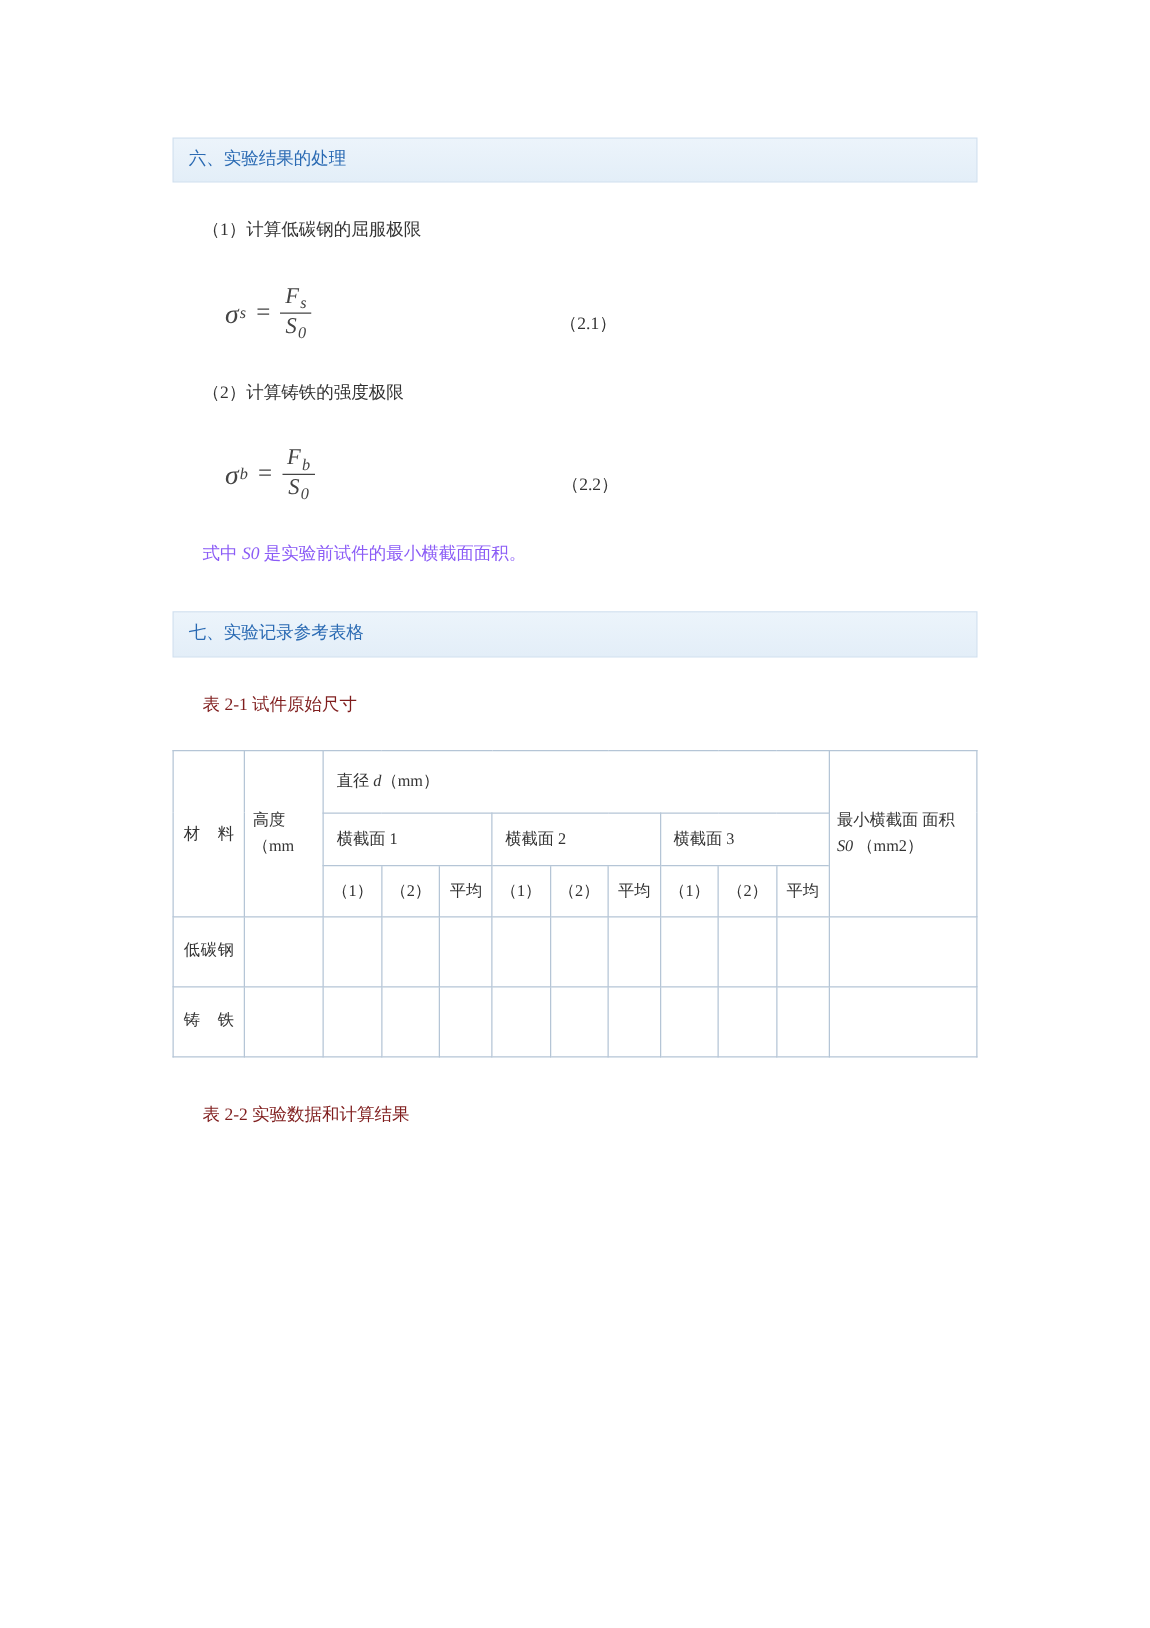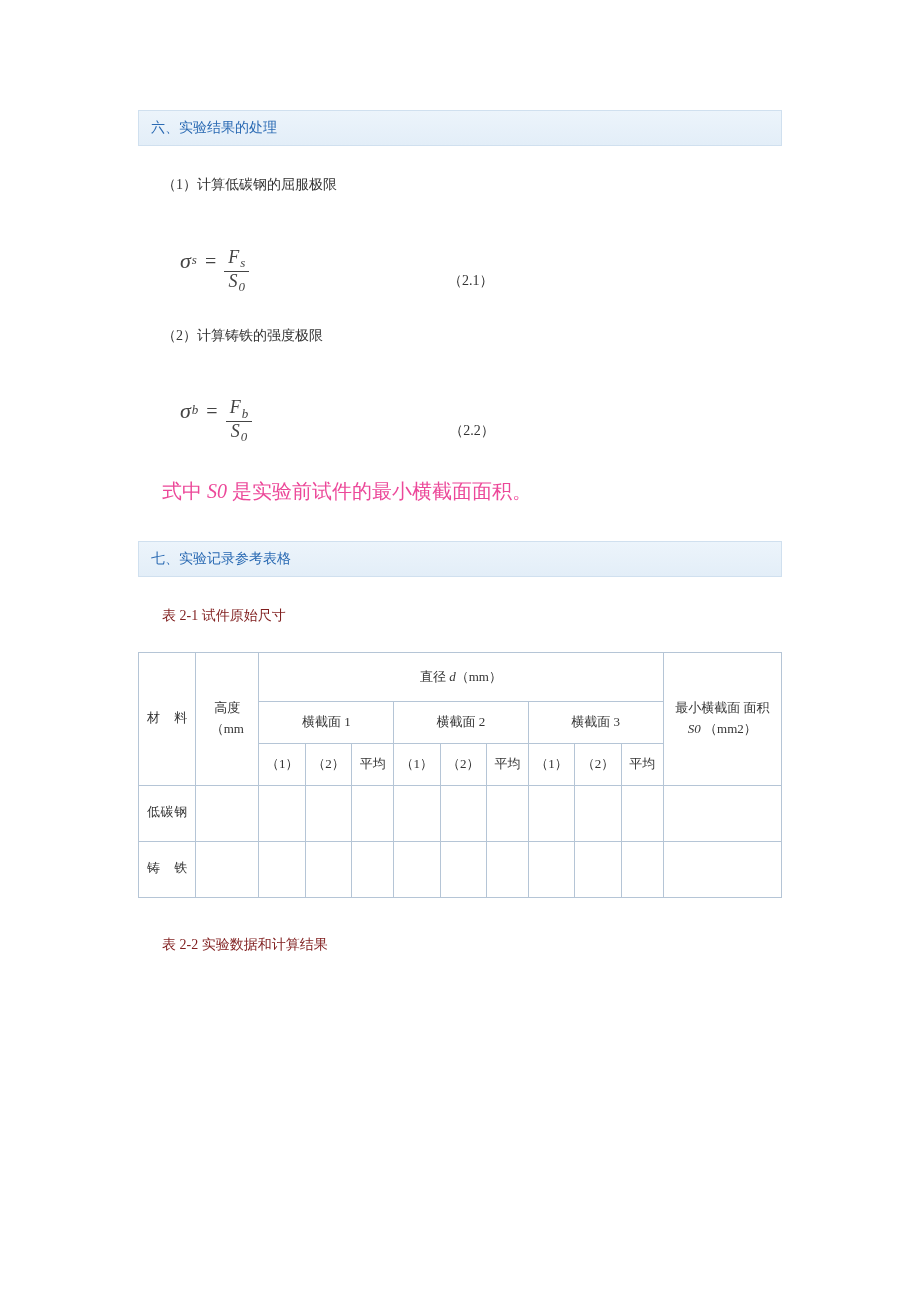--- a/index.html
+++ b/index.html
@@ -55,21 +55,20 @@
     .equation-img .eq {
       margin: 0 8px;
       font-style: normal;
     }
     .fraction {
       display: inline-flex;
       flex-direction: column;
       align-items: center;
       vertical-align: middle;
       line-height: 1.1;
-      margin-top: 21px;
     }
     .fraction .num,
     .fraction .den {
       padding: 0 4px;
       font-size: 18px;
     }
     .fraction .bar {
       border-top: 1px solid #444;
       width: 100%;
       height: 0;
@@ -77,22 +76,22 @@
     .eq-number {
       flex: 1;
       text-align: center;
       padding-right: 90px;
       font-size: 14px;
       color: #333;
       padding-bottom: 2px;
     }
     .note {
       margin: 0 0 34px 24px;
-      font-size: 20px;
-      color: #ec4899;
+      font-size: 14px;
+      color: #8b5cf6;
     }
     .note .italic {
       font-style: italic;
       font-family: "Times New Roman", serif;
     }
     .table-caption {
       margin: 0 0 24px 24px;
       font-size: 14px;
       color: #7f1d1d;
     }
@@ -100,21 +99,21 @@
       border-collapse: collapse;
       width: 100%;
       margin-bottom: 36px;
       font-size: 13px;
       color: #333;
     }
     table.data-table td,
     table.data-table th {
       border: 1px solid #b5c5d6;
       padding: 10px 6px;
-      text-align: center;
+      text-align: left;
       vertical-align: middle;
       font-weight: normal;
     }
     table.data-table .thin-col {
       width: 41px;
       text-align: center;
     }
     table.data-table .mat-col {
       width: 56px;
       text-align: justify;

